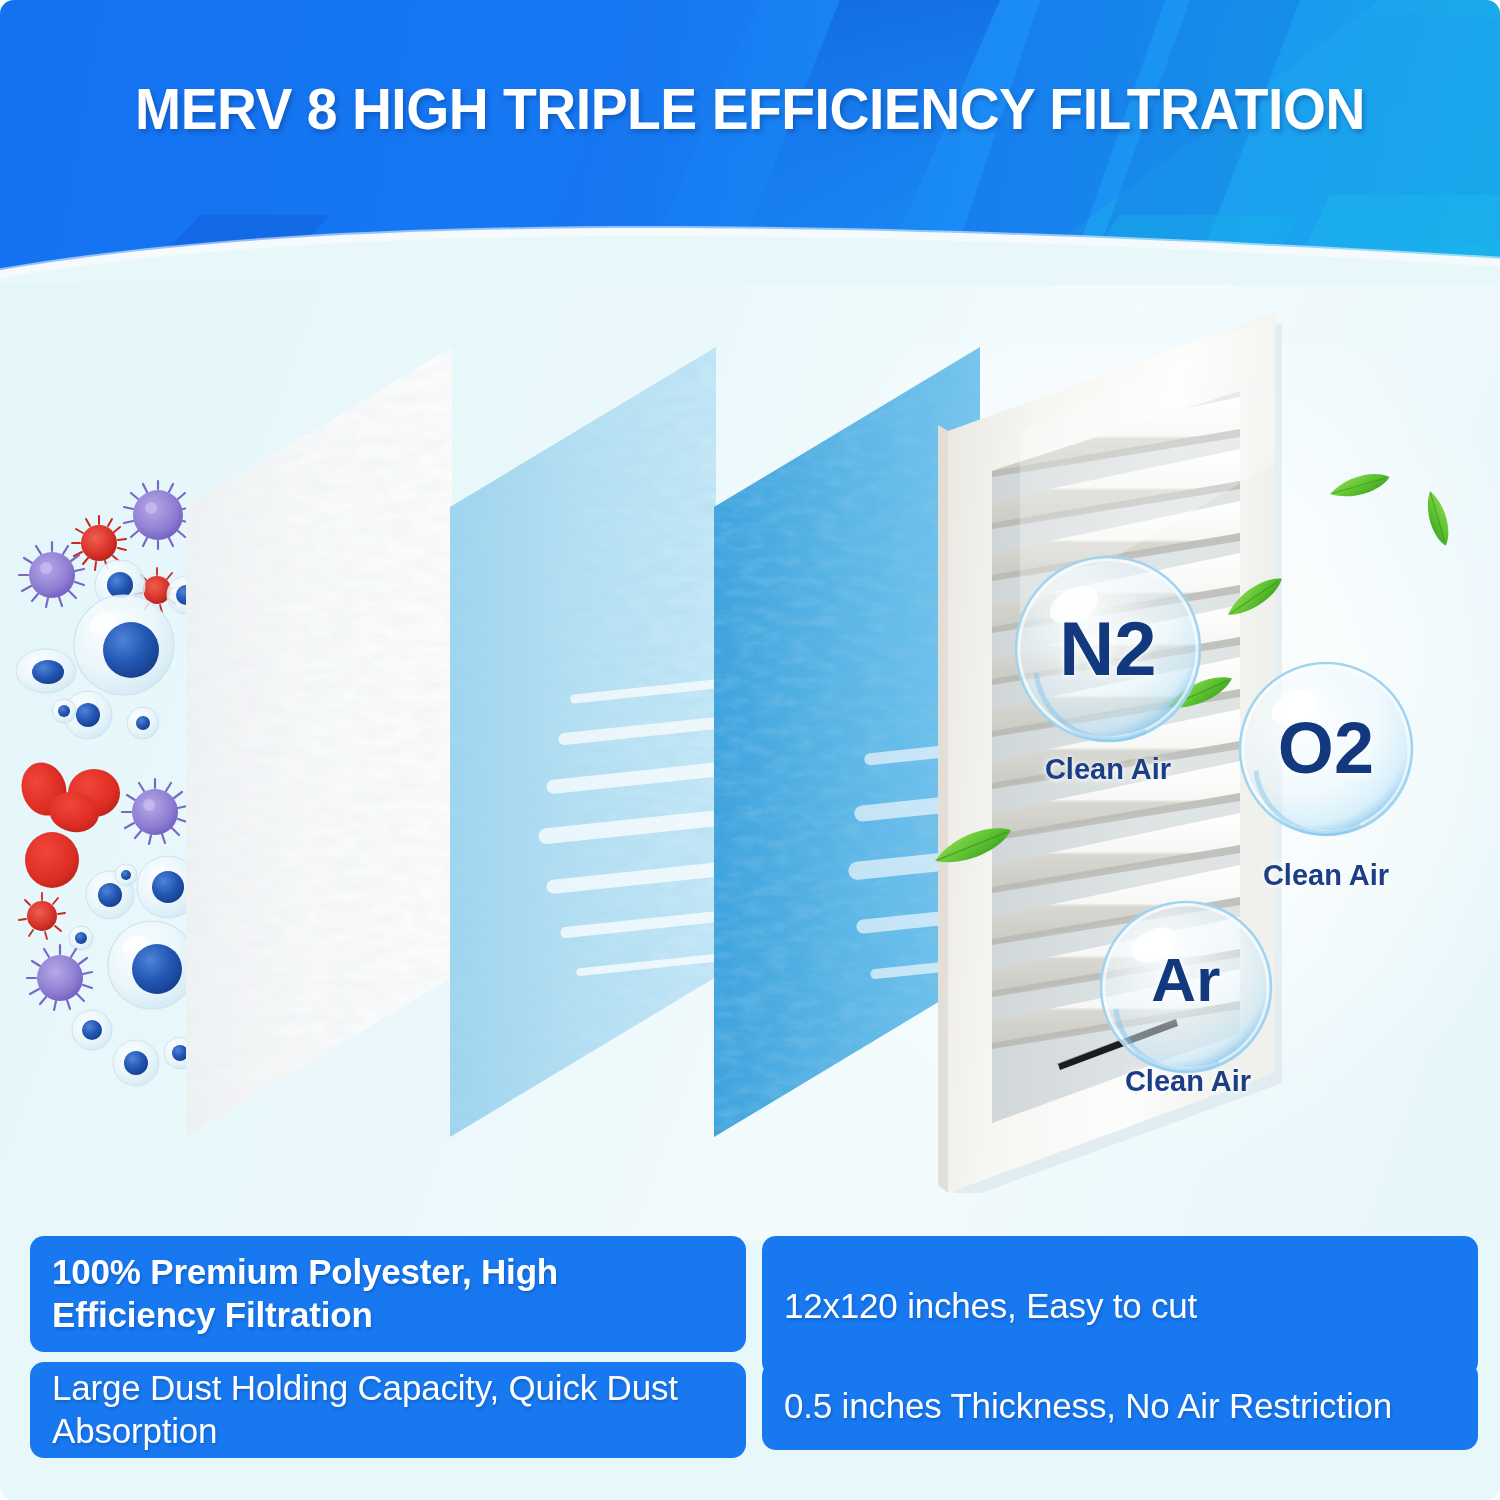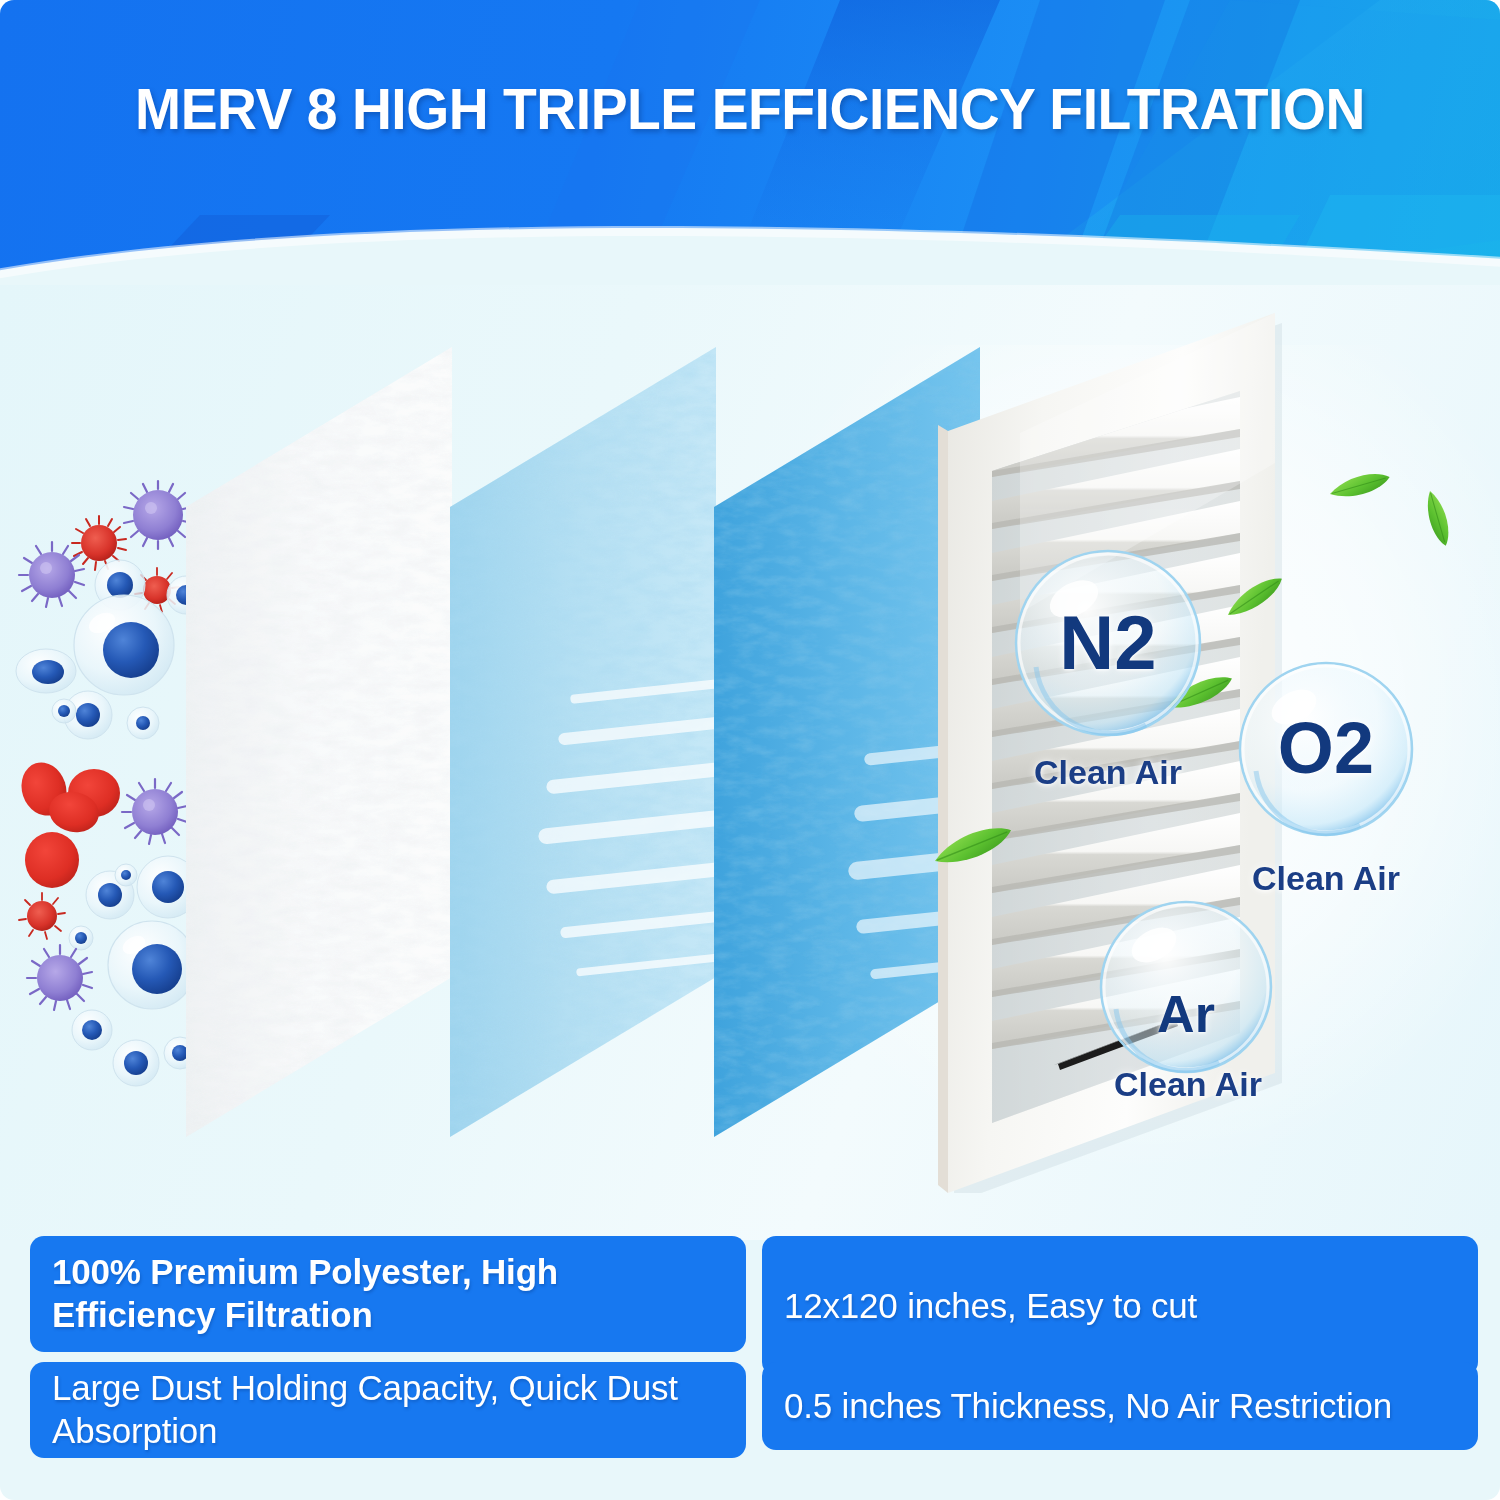--- a/index.html
+++ b/index.html
@@ -91,21 +91,21 @@
     color: #12397e;
     font-weight: bold;
     letter-spacing: 0.2px;
     text-shadow: 0 1px 3px rgba(255,255,255,0.95), 0 0 9px rgba(255,255,255,0.9);
   }
   .caption {
     position: absolute;
     width: 240px;
     text-align: center;
     color: #1b3e86;
-    font-size: 34px;
+    font-size: 29px;
     font-weight: bold;
     text-shadow: 0 1px 4px rgba(255,255,255,0.95), 0 0 10px rgba(255,255,255,0.85);
   }
 
   
   #features {
     position: absolute;
     left: 0; top: 1236px;
     width: 1500px; height: 250px;
   }
@@ -627,21 +627,21 @@
       <g transform="translate(1168,422) rotate(-24)">
         <path d="M0,0 C22,-14 56,-12 70,0 C56,12 22,14 0,0 Z" fill="url(#leafG)"></path>
         <path d="M2,0 L66,0" stroke="#2f8a17" stroke-width="1.2" opacity=".55"></path>
       </g>
       <g transform="translate(935,576) rotate(-22)">
         <path d="M0,0 C26,-17 66,-14 82,0 C66,14 26,17 0,0 Z" fill="url(#leafG)"></path>
         <path d="M2,0 L78,0" stroke="#2f8a17" stroke-width="1.4" opacity=".55"></path>
       </g>
     </svg>
 
-    <div class="bubble" style="left:1012px; top:262px; width:192px; height:192px;">
+    <div class="bubble" style="left:1012px; top:268px; width:192px; height:192px;">
       <svg viewBox="0 0 192 192" style="position:absolute;inset:0;">
         <defs>
           <radialGradient id="bub1" cx="38%" cy="32%" r="72%">
             <stop offset="0" stop-color="#ffffff" stop-opacity=".95"></stop>
             <stop offset="58%" stop-color="#eaf7fd" stop-opacity=".45"></stop>
             <stop offset="86%" stop-color="#bfe5f8" stop-opacity=".55"></stop>
             <stop offset="100%" stop-color="#6cb7e8" stop-opacity=".85"></stop>
           </radialGradient>
         </defs>
         <circle cx="96" cy="96" r="92" fill="url(#bub1)" stroke="#9fd4f0" stroke-width="2.5"></circle>
@@ -680,21 +680,21 @@
             <stop offset="58%" stop-color="#eaf7fd" stop-opacity=".45"></stop>
             <stop offset="86%" stop-color="#bfe5f8" stop-opacity=".55"></stop>
             <stop offset="100%" stop-color="#6cb7e8" stop-opacity=".85"></stop>
           </radialGradient>
         </defs>
         <circle cx="89" cy="89" r="85" fill="url(#bub3)" stroke="#9fd4f0" stroke-width="2.5"></circle>
         <circle cx="89" cy="89" r="82" fill="none" stroke="#ffffff" stroke-width="3" opacity=".65"></circle>
         <ellipse cx="57" cy="47" rx="24" ry="15" fill="#ffffff" opacity=".85" transform="rotate(-28 57 47)"></ellipse>
         <path d="M19,111 a70,70 0 0 0 103,53" fill="none" stroke="#7ec4ee" stroke-width="5" opacity=".45"></path>
       </svg>
-      <div class="bubble-label" style="top:46px; font-size:52px;margin-top:40px;">Ar</div>
+      <div class="bubble-label" style="top:46px; font-size:62px;">Ar</div>
     </div>
     <div class="caption" style="left:1068px; top:780px;">Clean Air</div>
   </div>
 
   <div id="features">
     <div class="feat-col" id="feat-col-left">
       <div class="feat-box" id="feat-l1">100% Premium Polyester, High Efficiency Filtration</div>
       <div class="feat-box" id="feat-l2">Large Dust Holding Capacity, Quick Dust Absorption</div>
     </div>
     <div class="feat-col" id="feat-col-right">

